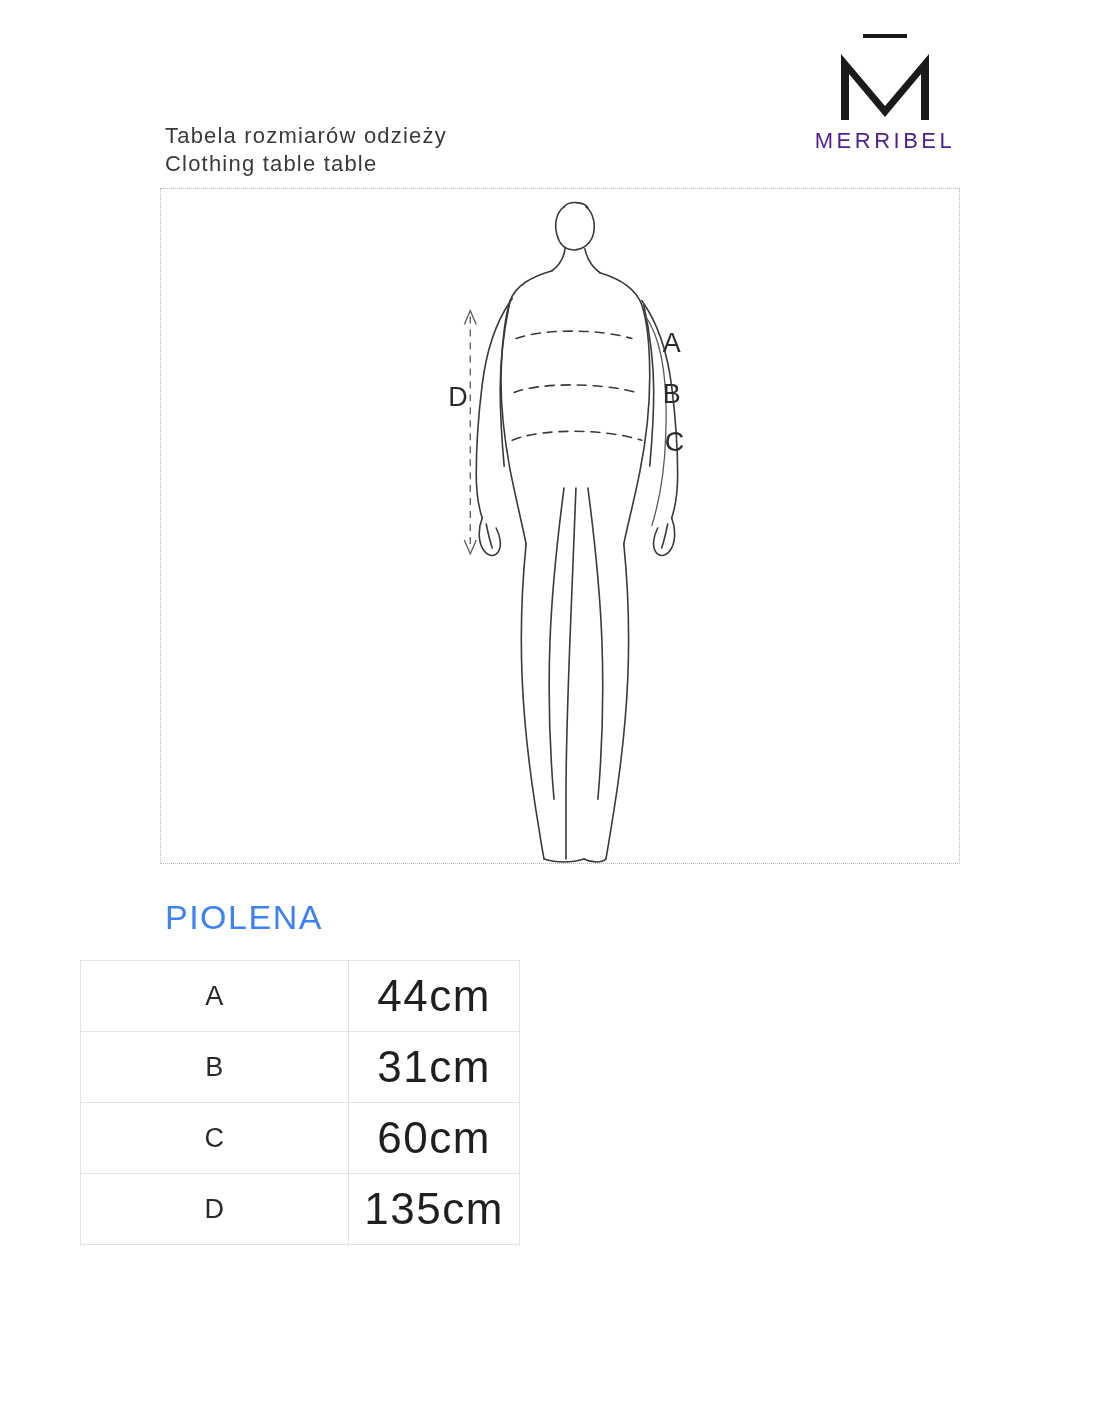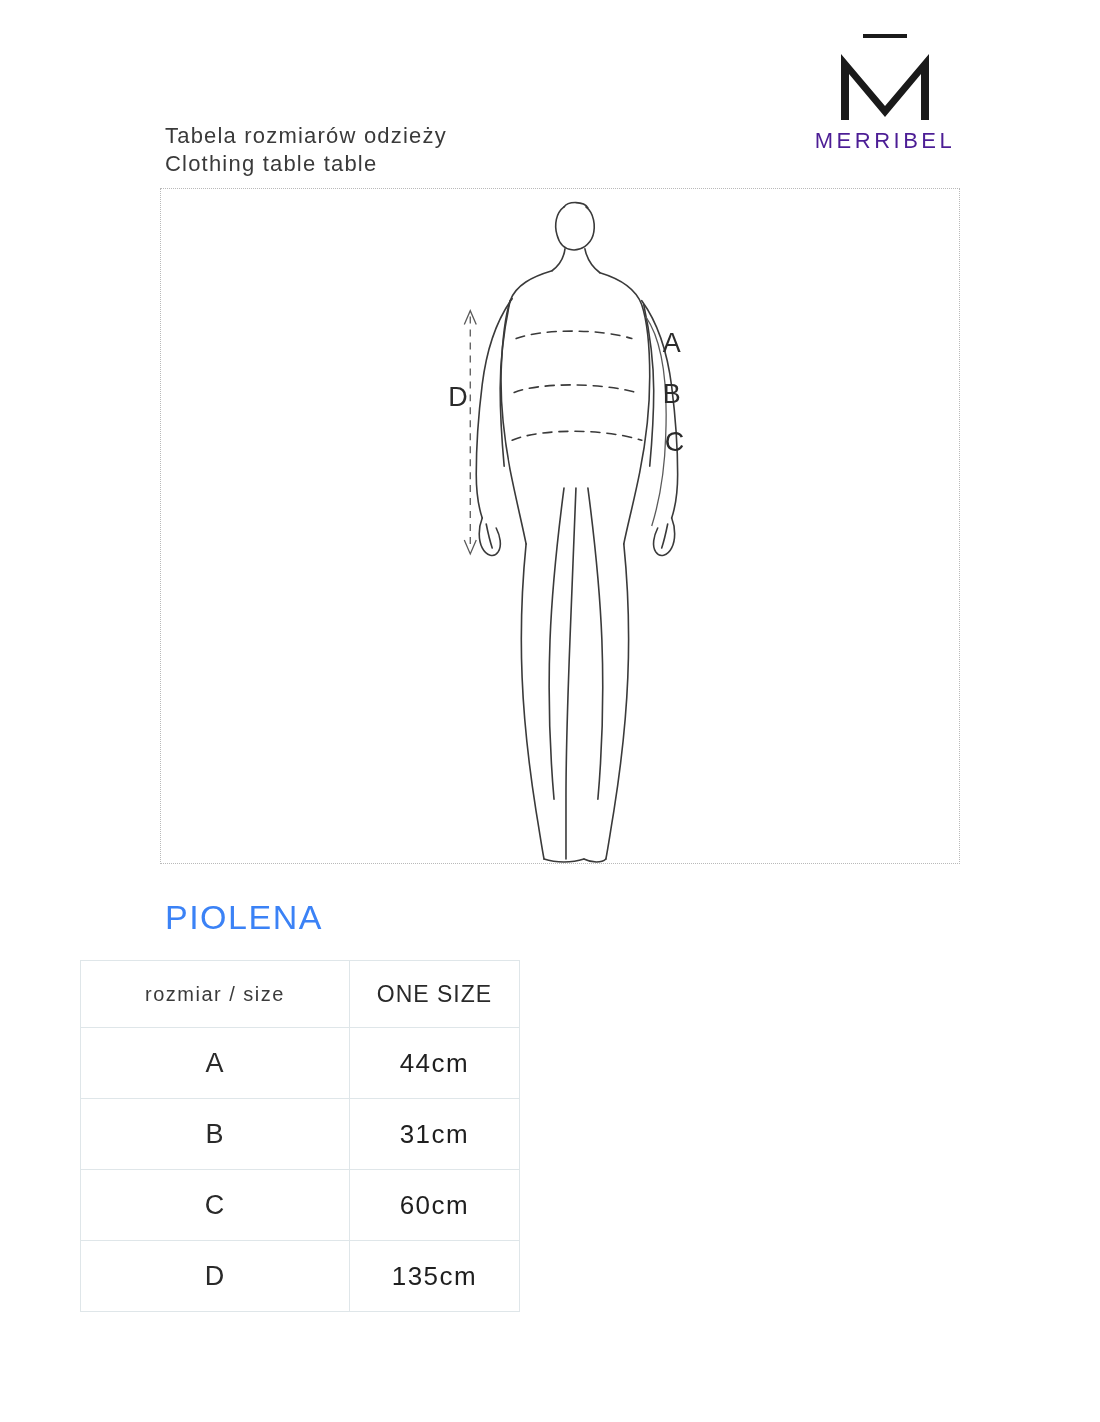--- a/index.html
+++ b/index.html
@@ -117,21 +117,21 @@
     font-size: 23px;
     letter-spacing: 1px;
     color: #2a2a2a;
   }
   .row-label {
     font-size: 27px;
     letter-spacing: 1px;
     color: #2a2a2a;
   }
   .row-value {
-    font-size: 26px;
+    font-size: 44px;
     letter-spacing: 1.5px;
     color: #1f1f1f;
   }
   .size-table tr.header-row td { height: 66px; }
 </style>
 </head>
 <body>
 
 <div class="logo-block">
   <svg class="logo-mark" viewBox="0 0 120 100">
@@ -210,28 +210,20 @@
     <text x="503" y="163" font-family="Liberation Sans, sans-serif" font-size="27" fill="#2b2b2b">A</text>
     <text x="503" y="215" font-family="Liberation Sans, sans-serif" font-size="27" fill="#2b2b2b">B</text>
     <text x="505" y="263" font-family="Liberation Sans, sans-serif" font-size="27" fill="#2b2b2b">C</text>
   </svg>
 </div>
 
 <div class="product-name">PIOLENA</div>
 
 <table class="size-table">
   <tbody>
-    <tr class="header-row">
-      <td class="col-label">
-        <span class="head-label">rozmiar / size</span>
-      </td>
-      <td class="col-value">
-        <span class="head-value">ONE SIZE</span>
-      </td>
-    </tr>
     <tr>
       <td class="col-label">
         <span class="row-label">A</span>
       </td>
       <td class="col-value">
         <span class="row-value">44cm</span>
       </td>
     </tr>
     <tr>
       <td class="col-label">

